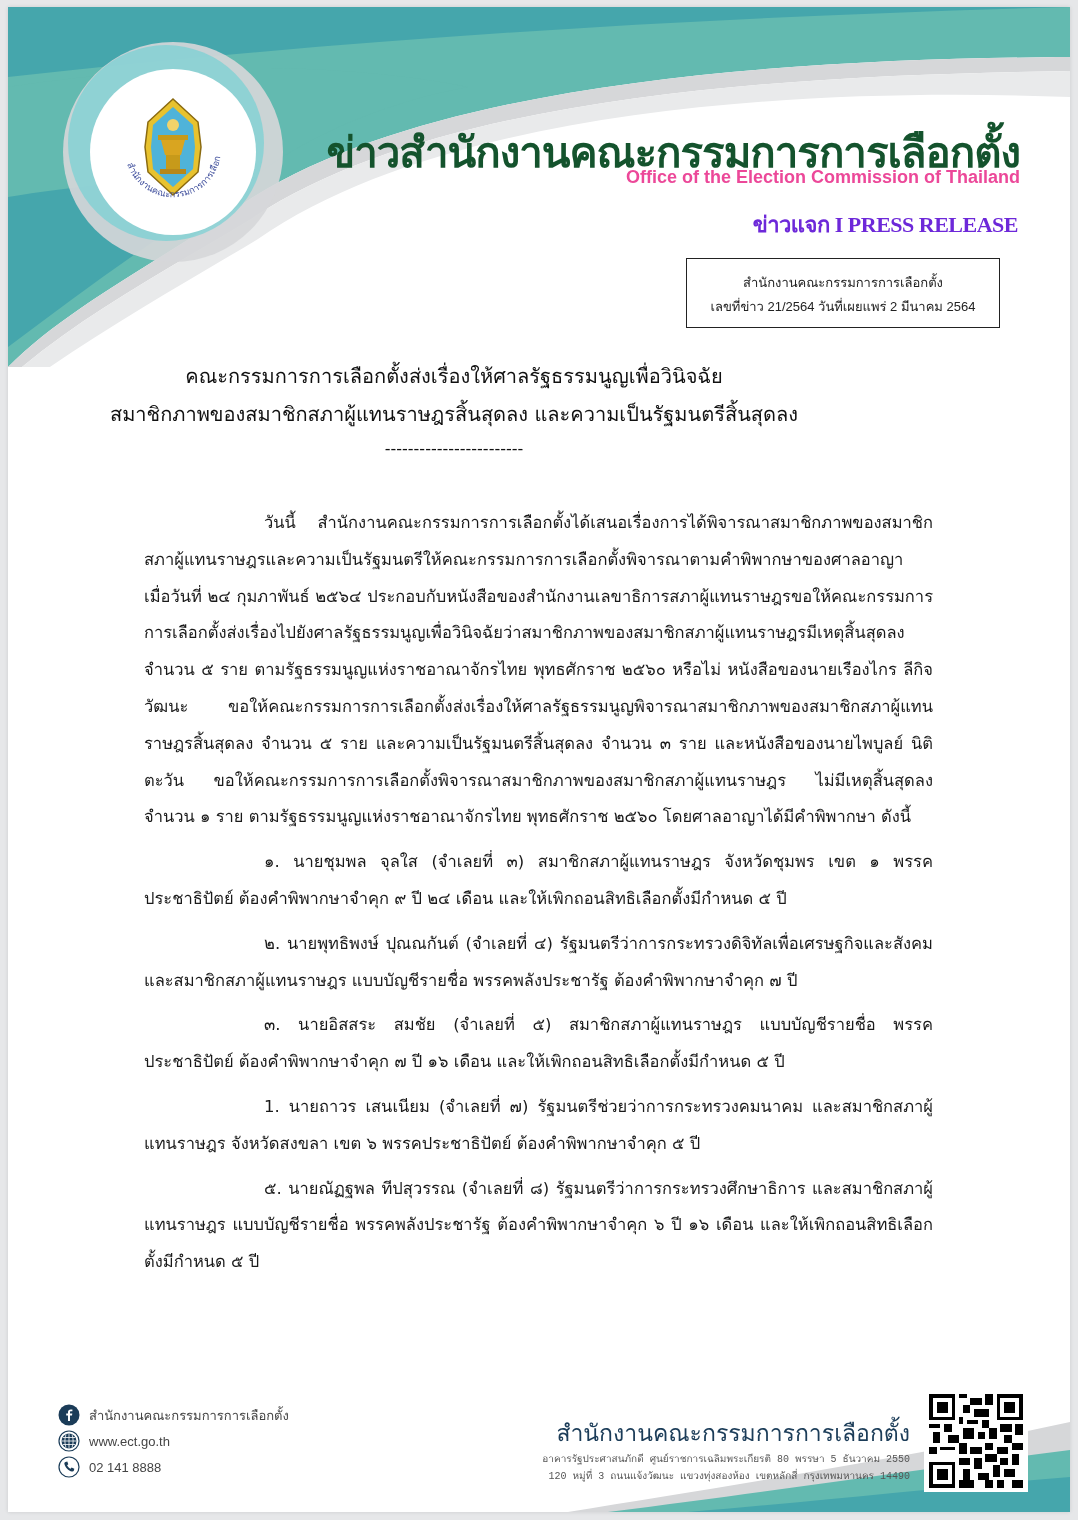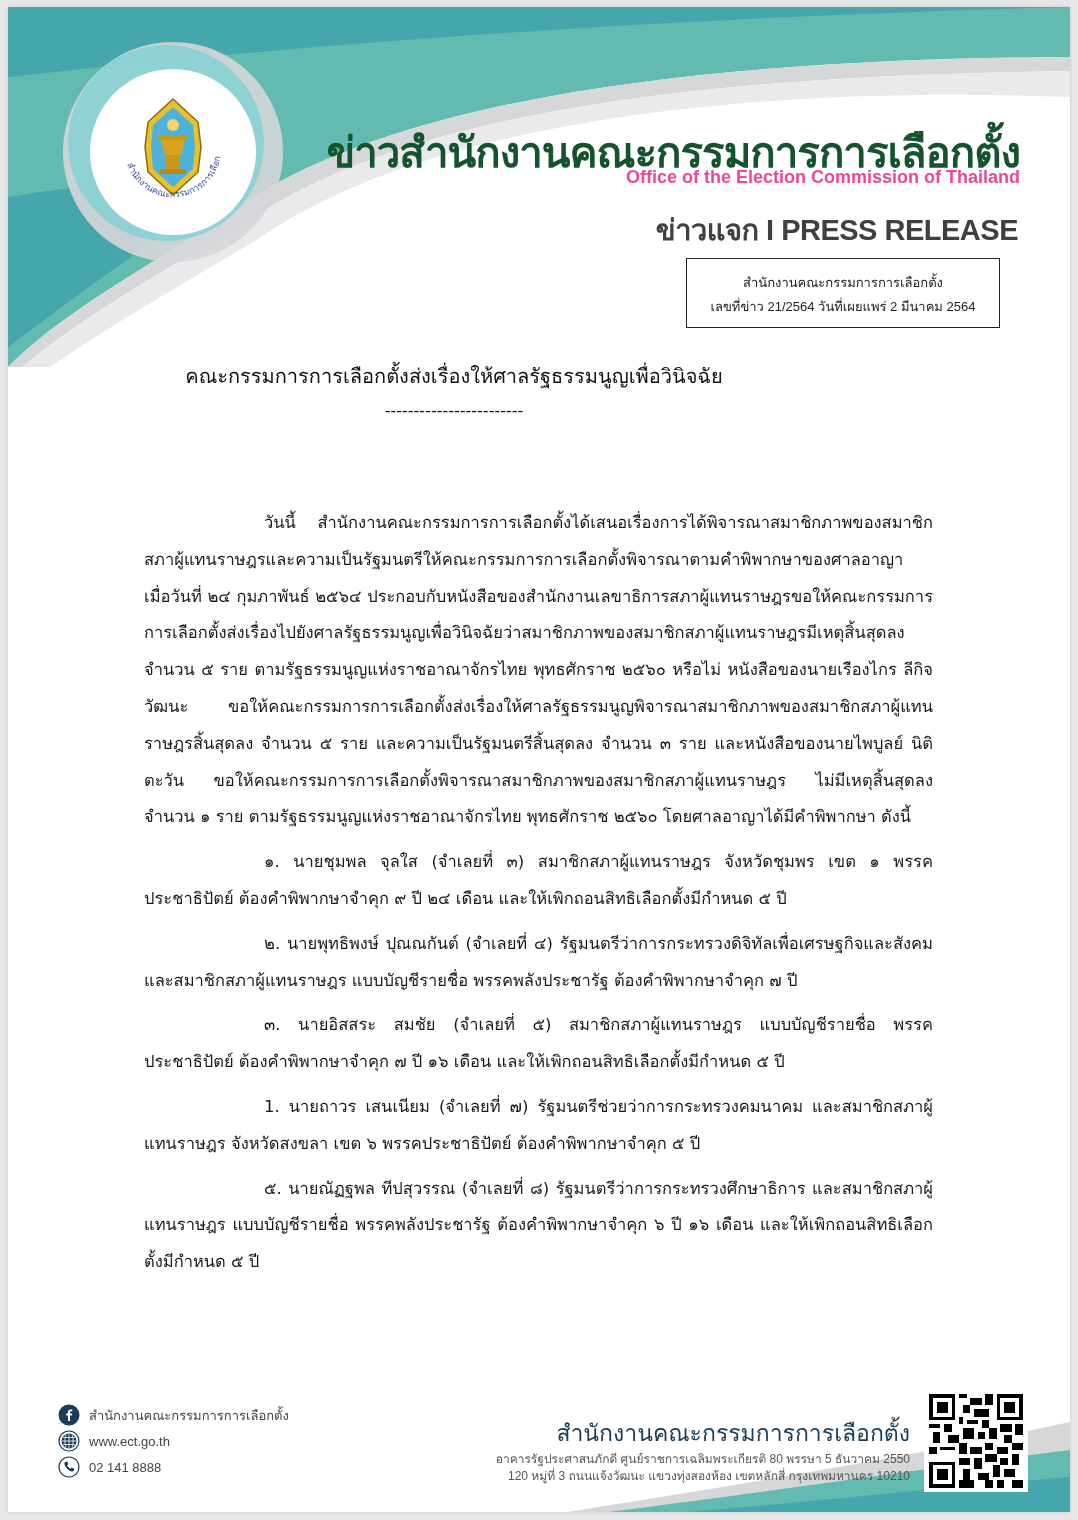--- a/index.html
+++ b/index.html
@@ -23,22 +23,22 @@
     font-family: "Liberation Sans", sans-serif; font-weight: bold;
     font-size: 42px; color: #14532d; letter-spacing: -1px; white-space: nowrap;
   }
   .org-subtitle {
     position: absolute; right: 50px; top: 160px;
     font-family: "Liberation Sans", sans-serif; font-weight: bold;
     font-size: 18px; color: #ec4899; white-space: nowrap;
   }
   .press-release {
     position: absolute; right: 52px; top: 200px;
-    font-family: Liberation Sans, sans-serif; font-weight: bold;
-    font-size: 29px; color: #404040; white-space: nowrap; letter-spacing: -0.5px;
+    font-family: Liberation Serif, serif; font-weight: bold;
+    font-size: 22px; color: #6d28d9; white-space: nowrap; letter-spacing: -0.5px;
   }
   .info-box {
     position: absolute; left: 678px; top: 251px; width: 314px; height: 70px;
     border: 1.5px solid #222; background: #fff; text-align: center;
     font-family: "Liberation Sans", sans-serif; font-size: 13px; color: #222;
     box-sizing: border-box; padding-top: 12px; line-height: 24px;
   }
   .headline {
     position: absolute; left: 0; width: 892px; top: 350px; text-align: center;
     font-family: "DejaVu Sans", sans-serif; font-size: 20px; color: #111; line-height: 38px;
@@ -57,21 +57,21 @@
     position: absolute; left: 50px; top: 1395px;
     font-family: "Liberation Sans", sans-serif; font-size: 13px; color: #444;
   }
   .contact-row { display: flex; align-items: center; height: 26px; }
   .contact-row .ic { width: 22px; height: 22px; margin-right: 9px; }
   .footer-org {
     position: absolute; right: 160px; top: 1408px; text-align: right;
     font-family: "Liberation Sans", sans-serif;
   }
   .footer-org .name { font-size: 23px; color: #1b3c58; white-space: nowrap; }
-  .footer-org .addr { font-size: 12px; color: #555; line-height: 17px; white-space: nowrap; }
+  .footer-org .addr { font-size: 10px; color: #555; line-height: 17px; white-space: nowrap; font-family: Liberation Mono, monospace; }
   .qr {
     position: absolute; left: 916px; top: 1383px; width: 104px; height: 102px; background: #fff;
     padding: 4px; box-sizing: border-box;
   }
 </style>
 </head>
 <body>
 
 <div class="page">
 
@@ -106,20 +106,21 @@
   <div class="org-subtitle">Office of the Election Commission of Thailand</div>
   <div class="press-release">ข่าวแจก I PRESS RELEASE</div>
 
   <div class="info-box">
     <div>สำนักงานคณะกรรมการการเลือกตั้ง</div>
     <div>เลขที่ข่าว 21/2564 วันที่เผยแพร่ 2 มีนาคม 2564</div>
   </div>
 
   <div class="headline">
     <div>คณะกรรมการการเลือกตั้งส่งเรื่องให้ศาลรัฐธรรมนูญเพื่อวินิจฉัย</div>
+    <div>สมาชิกภาพของสมาชิกสภาผู้แทนราษฎรสิ้นสุดลง และความเป็นรัฐมนตรีสิ้นสุดลง</div>
     <span class="divider-dash">------------------------</span>
   </div>
 
   <div class="body-text">
     <p class="indent">วันนี้ สำนักงานคณะกรรมการการเลือกตั้งได้เสนอเรื่องการได้พิจารณาสมาชิกภาพของสมาชิกสภาผู้แทนราษฎรและความเป็นรัฐมนตรีให้คณะกรรมการการเลือกตั้งพิจารณาตามคำพิพากษาของศาลอาญา เมื่อวันที่ ๒๔ กุมภาพันธ์ ๒๕๖๔ ประกอบกับหนังสือของสำนักงานเลขาธิการสภาผู้แทนราษฎรขอให้คณะกรรมการการเลือกตั้งส่งเรื่องไปยังศาลรัฐธรรมนูญเพื่อวินิจฉัยว่าสมาชิกภาพของสมาชิกสภาผู้แทนราษฎรมีเหตุสิ้นสุดลง จำนวน ๕ ราย ตามรัฐธรรมนูญแห่งราชอาณาจักรไทย พุทธศักราช ๒๕๖๐ หรือไม่ หนังสือของนายเรืองไกร ลีกิจวัฒนะ ขอให้คณะกรรมการการเลือกตั้งส่งเรื่องให้ศาลรัฐธรรมนูญพิจารณาสมาชิกภาพของสมาชิกสภาผู้แทนราษฎรสิ้นสุดลง จำนวน ๕ ราย และความเป็นรัฐมนตรีสิ้นสุดลง จำนวน ๓ ราย และหนังสือของนายไพบูลย์ นิติตะวัน ขอให้คณะกรรมการการเลือกตั้งพิจารณาสมาชิกภาพของสมาชิกสภาผู้แทนราษฎร ไม่มีเหตุสิ้นสุดลง จำนวน ๑ ราย ตามรัฐธรรมนูญแห่งราชอาณาจักรไทย พุทธศักราช ๒๕๖๐ โดยศาลอาญาได้มีคำพิพากษา ดังนี้</p>
     <p class="indent">๑. นายชุมพล จุลใส (จำเลยที่ ๓) สมาชิกสภาผู้แทนราษฎร จังหวัดชุมพร เขต ๑ พรรคประชาธิปัตย์ ต้องคำพิพากษาจำคุก ๙ ปี ๒๔ เดือน และให้เพิกถอนสิทธิเลือกตั้งมีกำหนด ๕ ปี</p>
     <p class="indent">๒. นายพุทธิพงษ์ ปุณณกันต์ (จำเลยที่ ๔) รัฐมนตรีว่าการกระทรวงดิจิทัลเพื่อเศรษฐกิจและสังคม และสมาชิกสภาผู้แทนราษฎร แบบบัญชีรายชื่อ พรรคพลังประชารัฐ ต้องคำพิพากษาจำคุก ๗ ปี</p>
     <p class="indent">๓. นายอิสสระ สมชัย (จำเลยที่ ๕) สมาชิกสภาผู้แทนราษฎร แบบบัญชีรายชื่อ พรรคประชาธิปัตย์ ต้องคำพิพากษาจำคุก ๗ ปี ๑๖ เดือน และให้เพิกถอนสิทธิเลือกตั้งมีกำหนด ๕ ปี</p>
     <p class="indent">1. นายถาวร เสนเนียม (จำเลยที่ ๗) รัฐมนตรีช่วยว่าการกระทรวงคมนาคม และสมาชิกสภาผู้แทนราษฎร จังหวัดสงขลา เขต ๖ พรรคประชาธิปัตย์ ต้องคำพิพากษาจำคุก ๕ ปี</p>
     <p class="indent">๕. นายณัฏฐพล ทีปสุวรรณ (จำเลยที่ ๘) รัฐมนตรีว่าการกระทรวงศึกษาธิการ และสมาชิกสภาผู้แทนราษฎร แบบบัญชีรายชื่อ พรรคพลังประชารัฐ ต้องคำพิพากษาจำคุก ๖ ปี ๑๖ เดือน และให้เพิกถอนสิทธิเลือกตั้งมีกำหนด ๕ ปี</p>
@@ -152,21 +153,21 @@
         <circle cx="11" cy="11" r="10" fill="none" stroke="#1b3c58" stroke-width="1.2"></circle>
         <path d="M7.5,6 L9.3,5.6 L10.3,8.3 L9.1,9.3 C9.7,10.8 11,12.2 12.6,12.8 L13.6,11.6 L16.3,12.7 L15.9,14.5 C15.6,15.3 14.8,15.7 14,15.5 C10.3,14.6 7.3,11.6 6.4,7.9 C6.2,7.1 6.7,6.3 7.5,6 Z" fill="#1b3c58"></path>
       </svg>
       <span>02 141 8888</span>
     </div>
   </div>
 
   <div class="footer-org">
     <div class="name">สำนักงานคณะกรรมการการเลือกตั้ง</div>
     <div class="addr">อาคารรัฐประศาสนภักดี ศูนย์ราชการเฉลิมพระเกียรติ 80 พรรษา 5 ธันวาคม 2550</div>
-    <div class="addr">120 หมู่ที่ 3 ถนนแจ้งวัฒนะ แขวงทุ่งสองห้อง เขตหลักสี่ กรุงเทพมหานคร 10210</div>
+    <div class="addr">120 หมู่ที่ 3 ถนนแจ้งวัฒนะ แขวงทุ่งสองห้อง เขตหลักสี่ กรุงเทพมหานคร 14490</div>
   </div>
 
   <div class="qr">
     <svg width="96" height="94" viewBox="0 0 25 25" shape-rendering="crispEdges">
       <rect x="0" y="0" width="7" height="7" fill="#000"></rect>
         <rect x="1" y="1" width="5" height="5" fill="#fff"></rect>
         <rect x="2" y="2" width="3" height="3" fill="#000"></rect>
       <rect x="18" y="0" width="7" height="7" fill="#000"></rect>
         <rect x="19" y="1" width="5" height="5" fill="#fff"></rect>
         <rect x="20" y="2" width="3" height="3" fill="#000"></rect>

